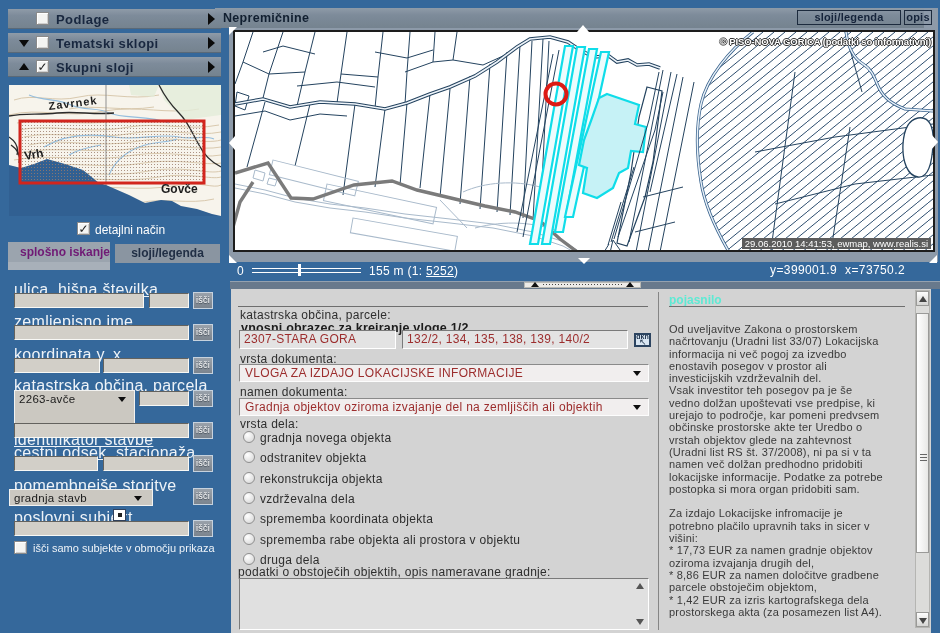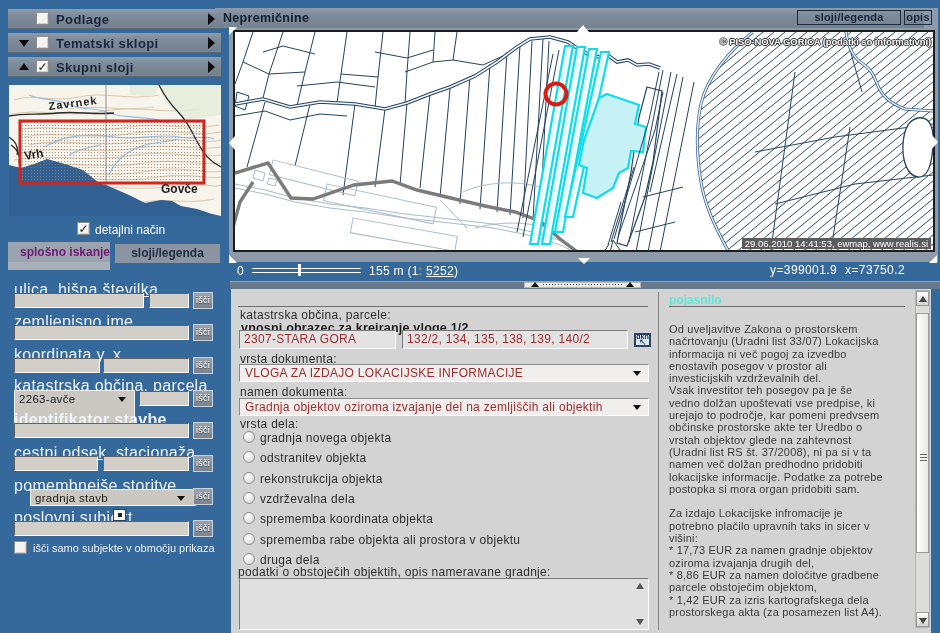--- a/index.html
+++ b/index.html
@@ -148,31 +148,31 @@
 <span class="flabel" style="top:346px;"><u>koordinata</u> y, x</span>
 <span class="inp" style="left:14px; top:358px; width:86px;"></span>
 <span class="inp" style="left:103px; top:358px; width:86px;"></span>
 <span class="isci" style="top:357px;">išči</span>
 
 <span class="flabel" style="top:377px;">katastrska občina, parcela</span>
 <span class="lsel" style="left:14px; top:390px; width:121px; height:35px;">2263-avče<span class="seldn" style="right:8px; top:6px;"></span></span>
 <span class="inp" style="left:139px; top:391px; width:50px;"></span>
 <span class="isci" style="top:390px;">išči</span>
 
-<span class="flabel" style="top:411px;font-weight:bold;"><u>identifikator stavbe</u></span>
+<span class="flabel" style="top:431px;"><u>identifikator stavbe</u></span>
 <span class="inp" style="left:14px; top:423px; width:175px;"></span>
 <span class="isci" style="top:422px;">išči</span>
 
 <span class="flabel" style="top:444px;"><u>cestni odsek</u>, stacionaža</span>
 <span class="inp" style="left:14px; top:456px; width:84px;"></span>
 <span class="inp" style="left:103px; top:456px; width:86px;"></span>
 <span class="isci" style="top:455px;">išči</span>
 
 <span class="flabel" style="top:477px;">pomembnejše storitve</span>
-<span class="lsel" style="left:30px; top:489px; width:166px; height:17px;">gradnja stavb<span class="seldn" style="right:10px; top:6px;"></span></span>
+<span class="lsel" style="left:9px; top:489px; width:144px; height:17px;">gradnja stavb<span class="seldn" style="right:10px; top:6px;"></span></span>
 <span class="isci" style="top:488px;">išči</span>
 
 <span class="flabel" style="top:509px;">poslovni subjekt</span>
 <span class="abs" style="left:113px; top:509px; width:13px; height:12px; background:#fff; border:1px solid #30415c;">
     <span style="position:absolute; left:4px; top:3px; width:4px; height:4px; background:#222;"></span>
   </span>
 <span class="inp" style="left:14px; top:521px; width:175px;"></span>
 <span class="isci" style="top:520px;">išči</span>
 
 <span class="cb" style="left:14px; top:541px;"></span>

